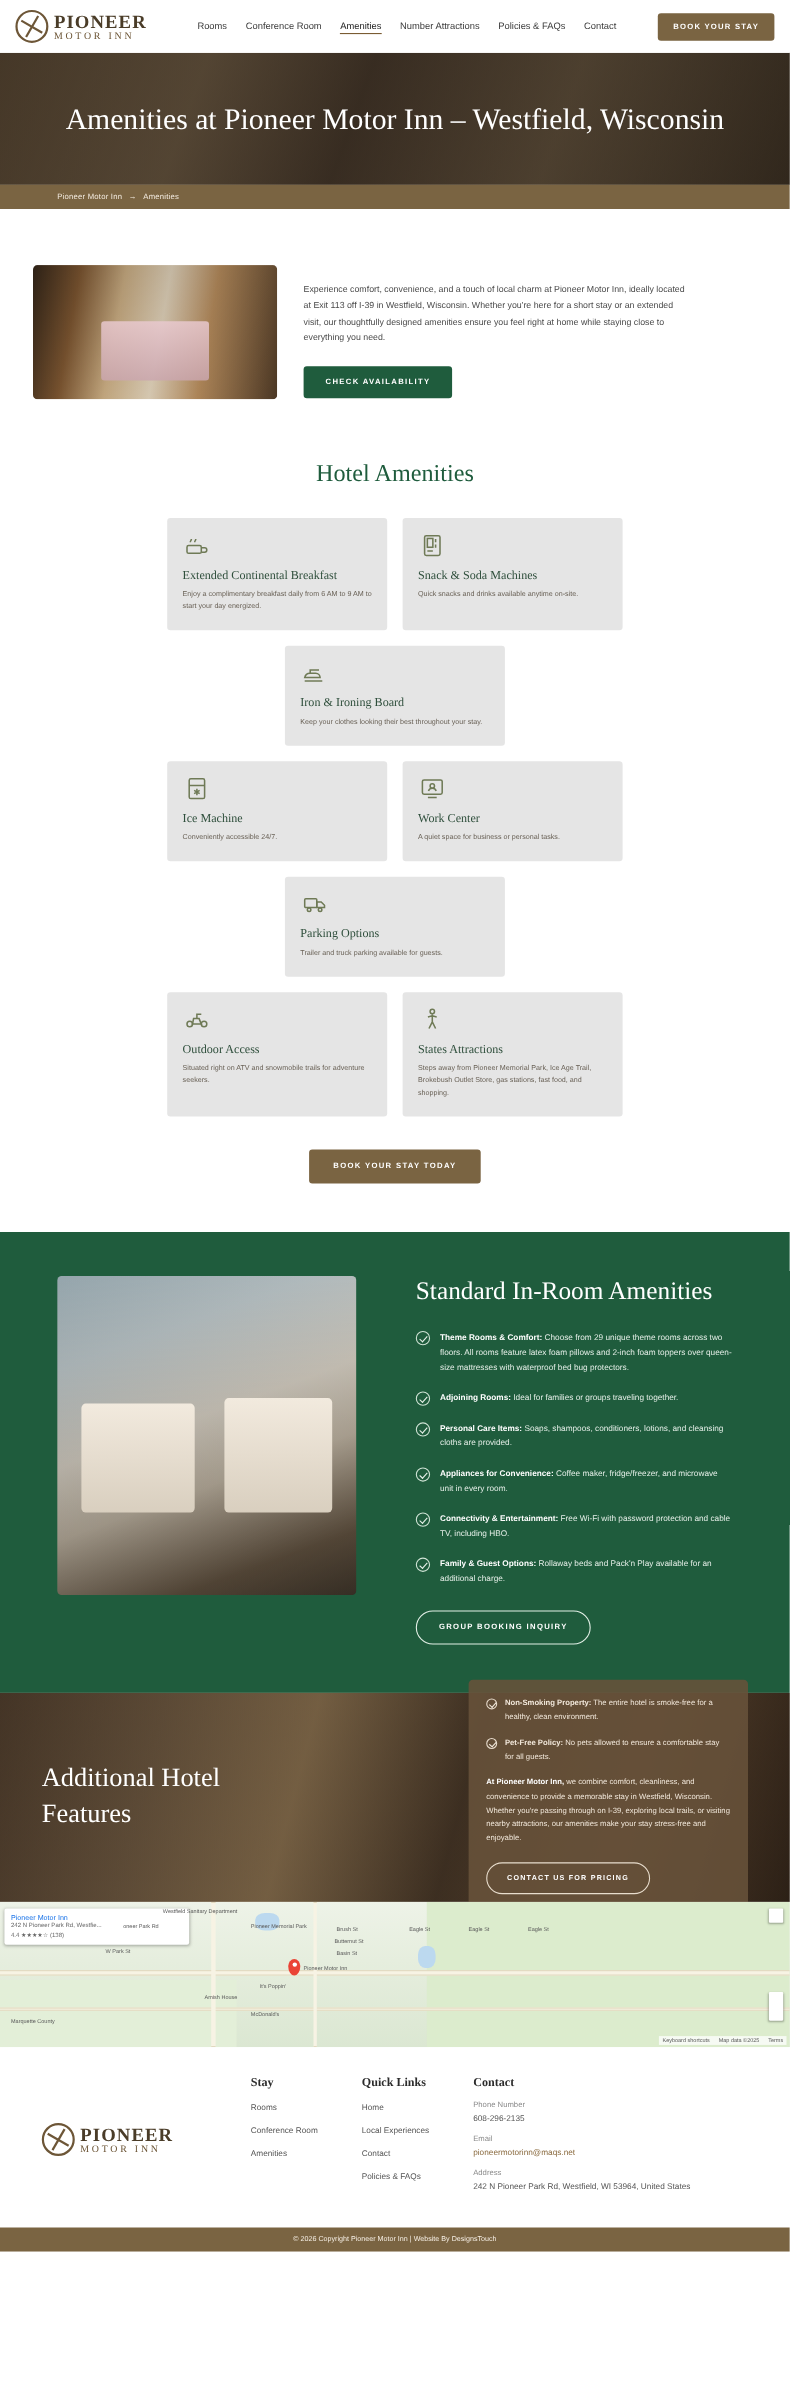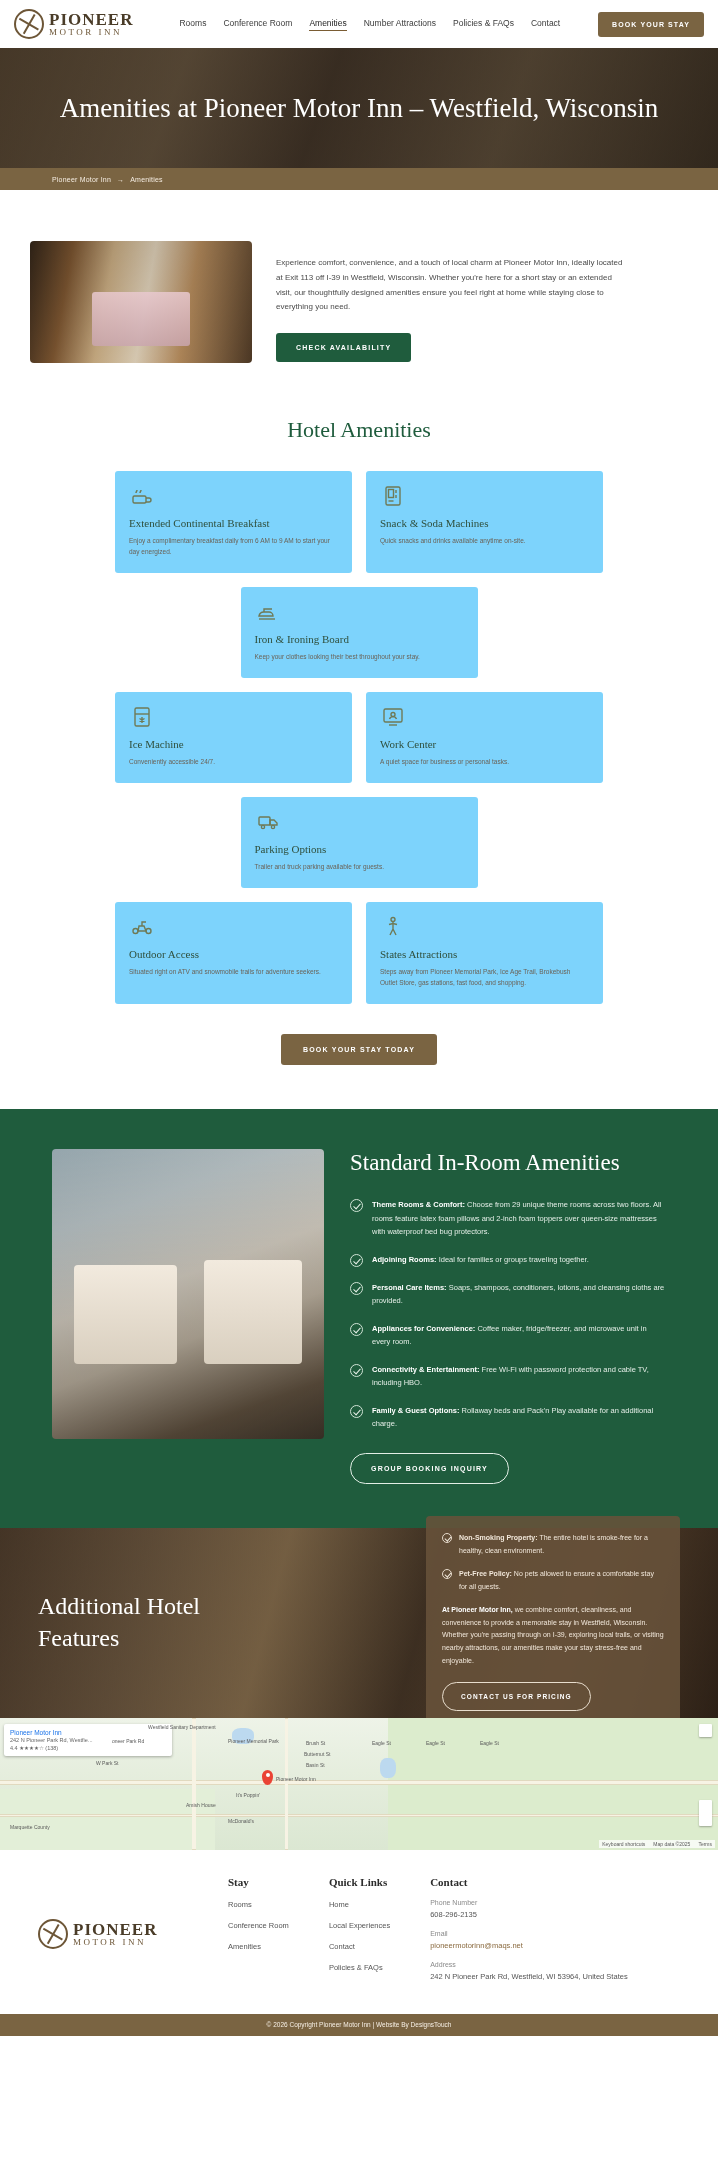--- a/index.html
+++ b/index.html
@@ -90,21 +90,21 @@
   }
 
   
   .sec-title {
     font-family: "Liberation Serif", serif; font-weight: normal;
     color: #1f5c3d; text-align: center; font-size: 22px; margin-bottom: 28px;
   }
   .amen-wrap { padding: 10px 52px 0 52px; }
   .amen-grid { display: flex; flex-wrap: wrap; gap: 14px; justify-content: center; }
   .amen-card {
-    width: 237px; background: #7dd3fc; border-radius: 3px; padding: 13px 14px 16px 14px;
+    width: 200px; background: #e5e5e5; border-radius: 3px; padding: 13px 14px 16px 14px;
   }
   .amen-icon { width: 26px; height: 24px; margin-bottom: 9px; }
   .amen-card h3 {
     font-family: "Liberation Serif", serif; font-weight: normal;
     font-size: 11px; color: #2f4f3c; margin-bottom: 6px;
   }
   .amen-card p { font-size: 6.5px; line-height: 1.7; color: #6a6257; }
   .row2 { margin-top: 14px; }
   .row3 { margin-top: 14px; justify-content: center; }
   .btn-brown-center {
@@ -126,21 +126,21 @@
     position: relative; overflow: hidden;
   }
   .std-img::before {
     content:""; position:absolute; left:8%; top:40%; width:38%; height:34%;
     background: linear-gradient(180deg,#f2eade,#d9cfbf); border-radius:4px;
   }
   .std-img::after {
     content:""; position:absolute; right:8%; top:38%; width:36%; height:36%;
     background: linear-gradient(180deg,#f2eade,#d9cfbf); border-radius:4px;
   }
-  .std-right { flex: 1; }
+  .std-right { flex: 1; margin-left: 28px; }
   .std-right h2 {
     font-family: "Liberation Serif", serif; font-weight: normal; color: #fff;
     font-size: 23px; line-height: 1.25; margin-bottom: 20px;
   }
   .std-item { display: flex; gap: 9px; margin-bottom: 14px; }
   .check {
     width: 13px; height: 13px; border-radius: 50%; border: 1px solid #cfe3d5;
     flex: none; margin-top: 1px; position: relative;
   }
   .check::after {

